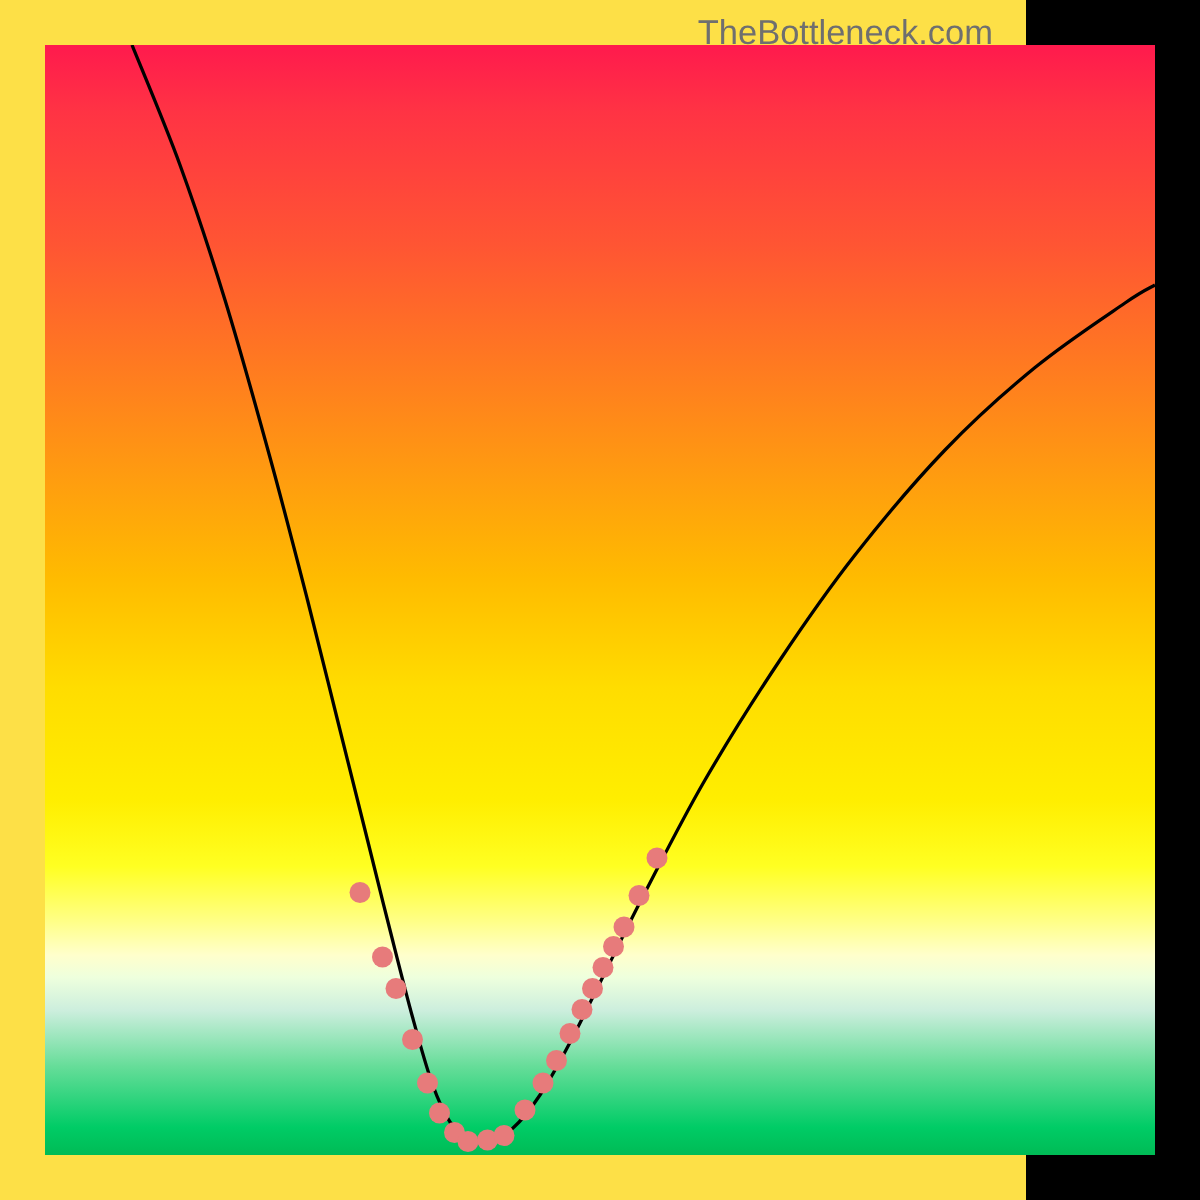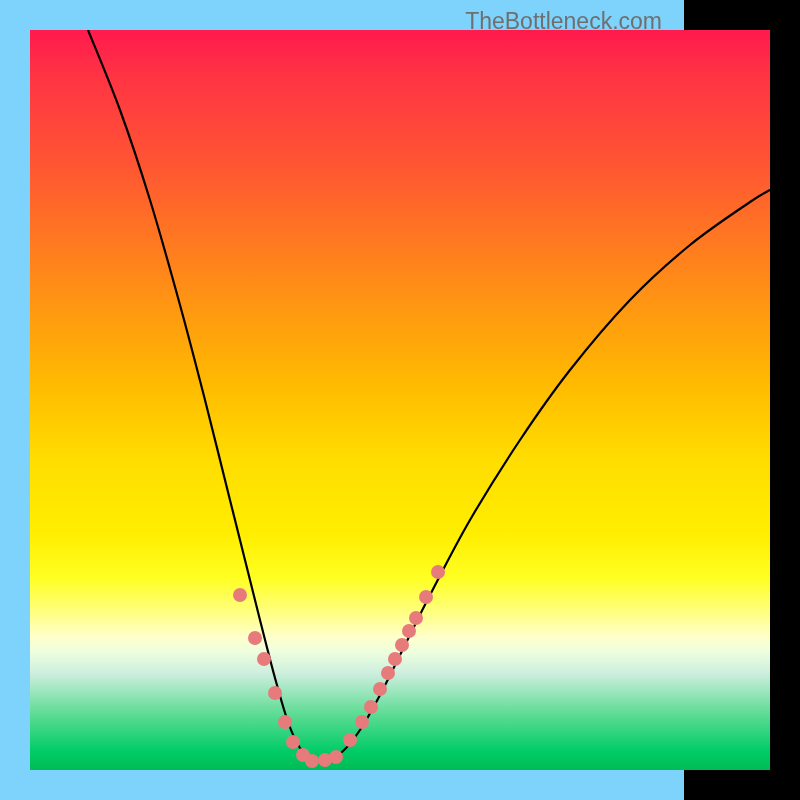--- a/index.html
+++ b/index.html
@@ -7,21 +7,21 @@
     padding: 0;
     width: 800px;
     height: 800px;
     background: #000;
     overflow: hidden;
   }
   .chart-container {
     position: relative;
     width: 684px;
     height: 800px;
-    background: #7dd3fc;
+    background: #fde047;
   }
   .plot-area {
     position: absolute;
     left: 30px;
     top: 30px;
     width: 740px;
     height: 740px;
     background: linear-gradient(to bottom,
       #ff1a4d 0%,
       #ff3344 6%,

